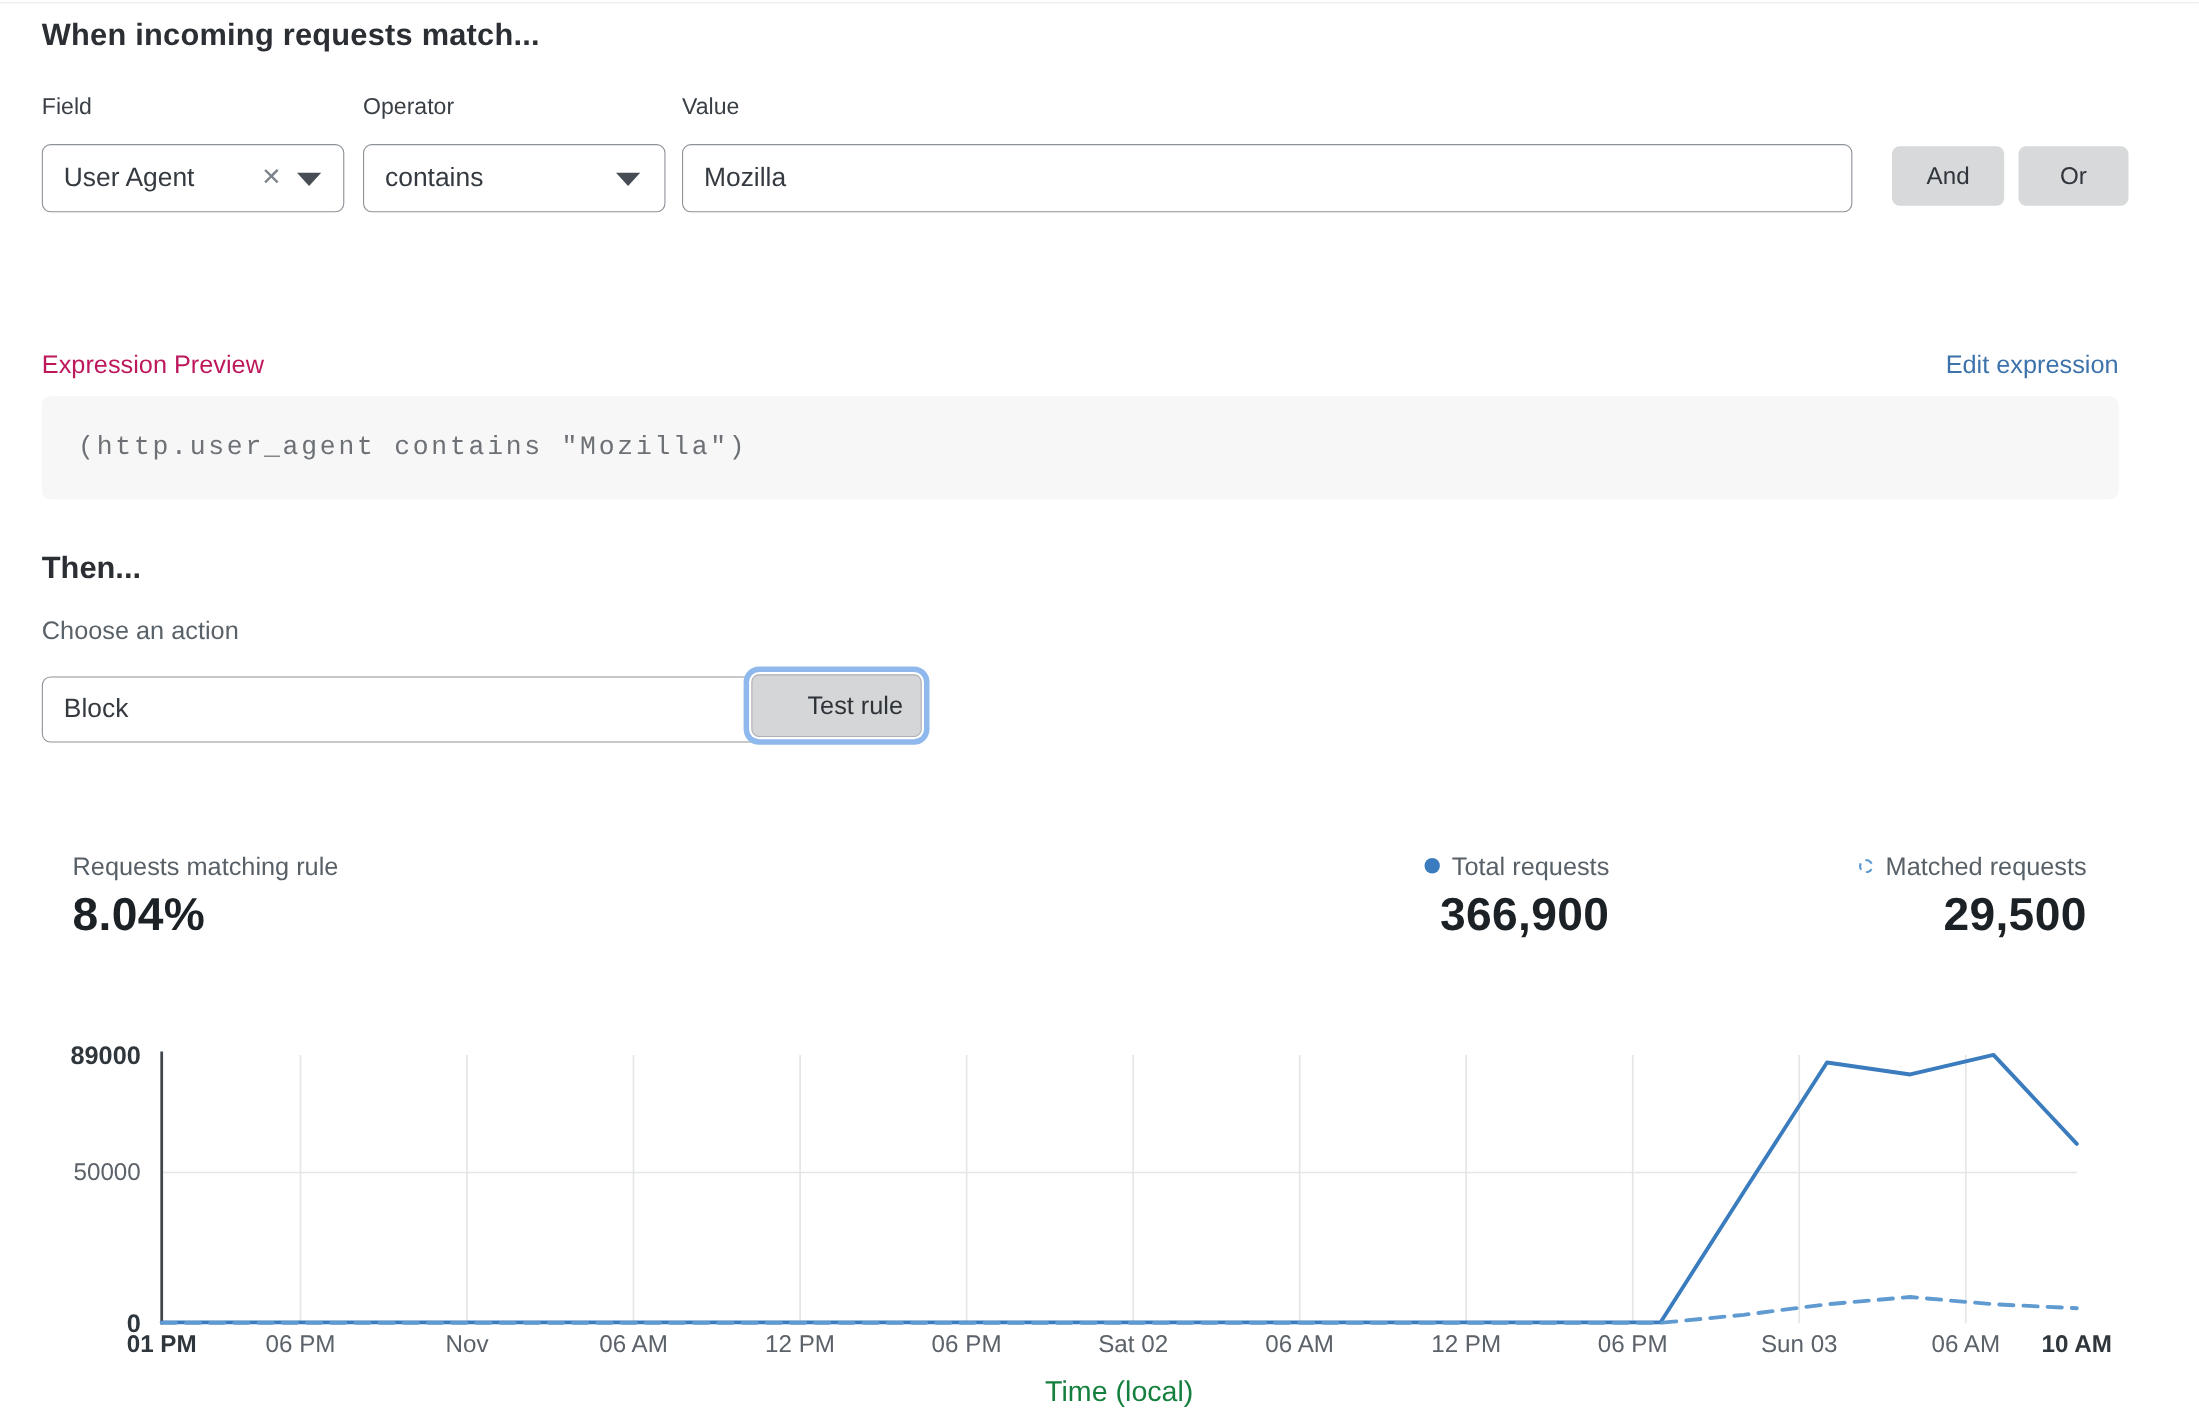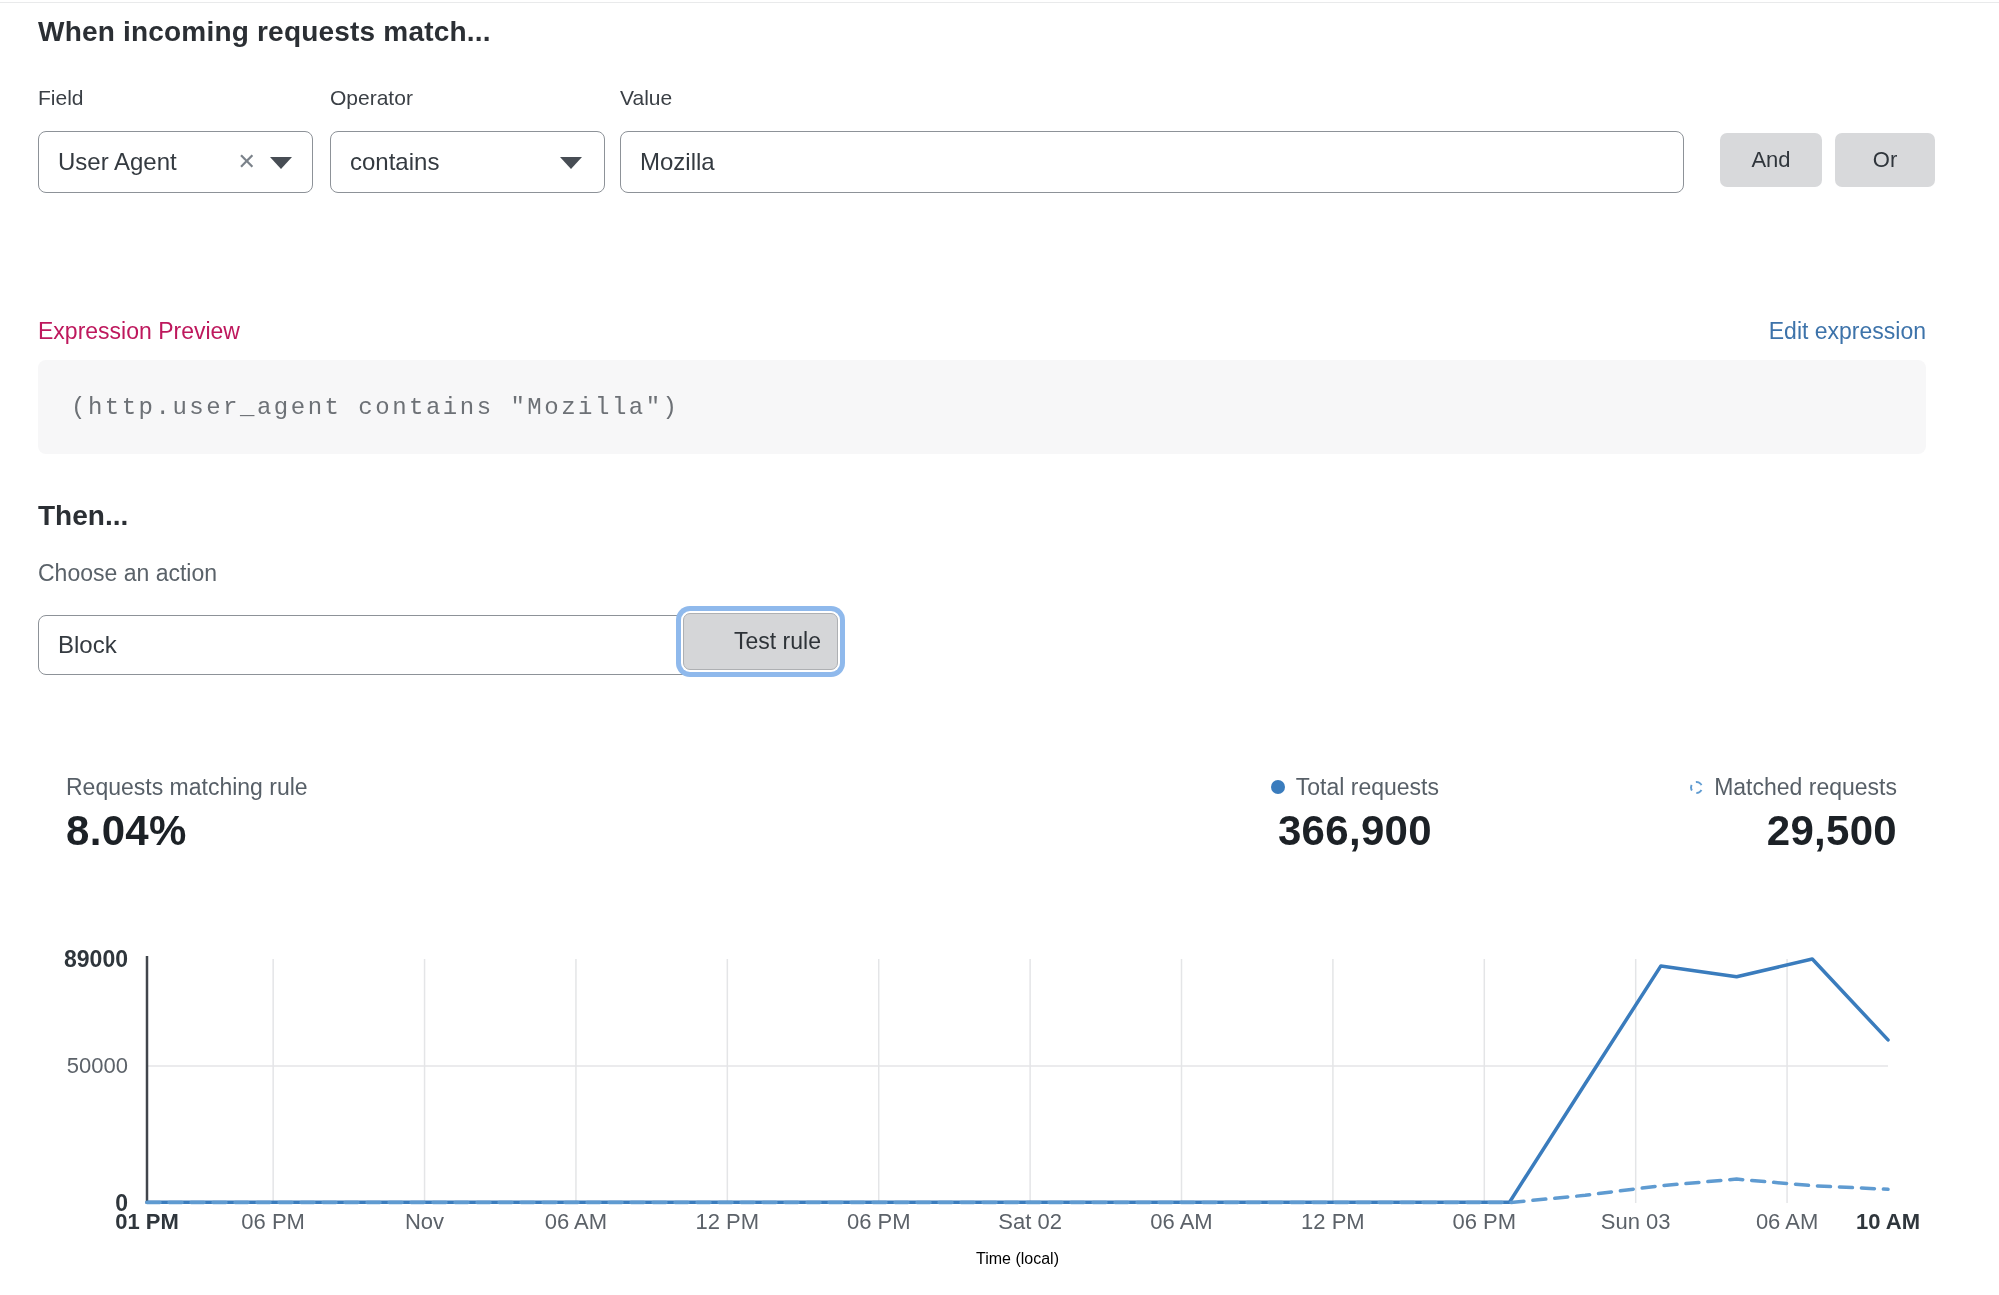--- a/index.html
+++ b/index.html
@@ -47,34 +47,34 @@
   .test-btn {
     position:absolute; left:683px; top:613px; width:155px; height:57px;
     background:#d5d6d8; border:1.5px solid #aeb0b3; border-radius:7px;
     box-shadow:0 0 0 2px #ffffff, 0 0 0 7px #8fb9ec;
     font-family:inherit; font-size:23px; color:#2e3338; cursor:pointer;
     display:flex; align-items:center; justify-content:center;padding-left:34px;
   }
   .stat-label { font-size:23px; color:#575f67; line-height:28px; white-space:nowrap; }
   .stat-value { font-size:42px; font-weight:700; color:#1c2126; letter-spacing:.3px; margin-top:6px; white-space:nowrap; }
   .stat-left { position:absolute; left:66px; top:773px; }
-  .stat-total { position:absolute; right:560px; top:773px; text-align:center; }
+  .stat-total { position:absolute; right:536px; top:773px; text-align:right; }
   .stat-matched { position:absolute; right:102px; top:773px; text-align:right; }
   .legend-row { display:flex; align-items:center; justify-content:flex-end; gap:11px; }
   .dot-solid { width:14px; height:14px; border-radius:50%; background:#3a7cbd; }
   .dot-dashed { width:13px; height:13px; border-radius:50%; border:2.5px dashed #6fa6d9; background:transparent; }
   .chart { position:absolute; left:0; top:949px; width:1999px; height:346px; }
   .chart svg { position:absolute; left:137px; top:0; }
   .ytick { position:absolute; left:0; width:128px; text-align:right; font-size:22px; color:#5c6269; line-height:26px; }
   .ytick.bold { font-weight:700; color:#2f363c; font-size:23px; }
   .xtick { position:absolute; width:160px; margin-left:-80px; text-align:center; top:260px;
     font-size:22px; color:#5c6269; line-height:26px; white-space:nowrap; }
   .xtick.bold { font-weight:700; color:#2f363c; }
   .xlabel-caption { position:absolute; top:301px; width:260px; margin-left:-130px; text-align:center;
-    font-size:16px; color:#000000; }
+    font-size:26px; color:#15803d; }
 </style>
 </head>
 <body>
 
 <div class="page">
 
   <div class="hairline"></div>
 
   <div class="h1">When incoming requests match...</div>
 

